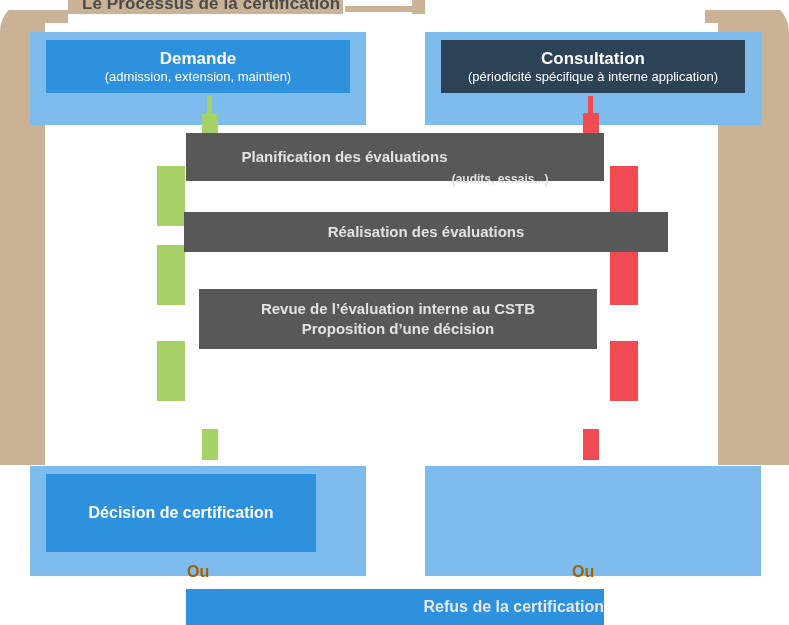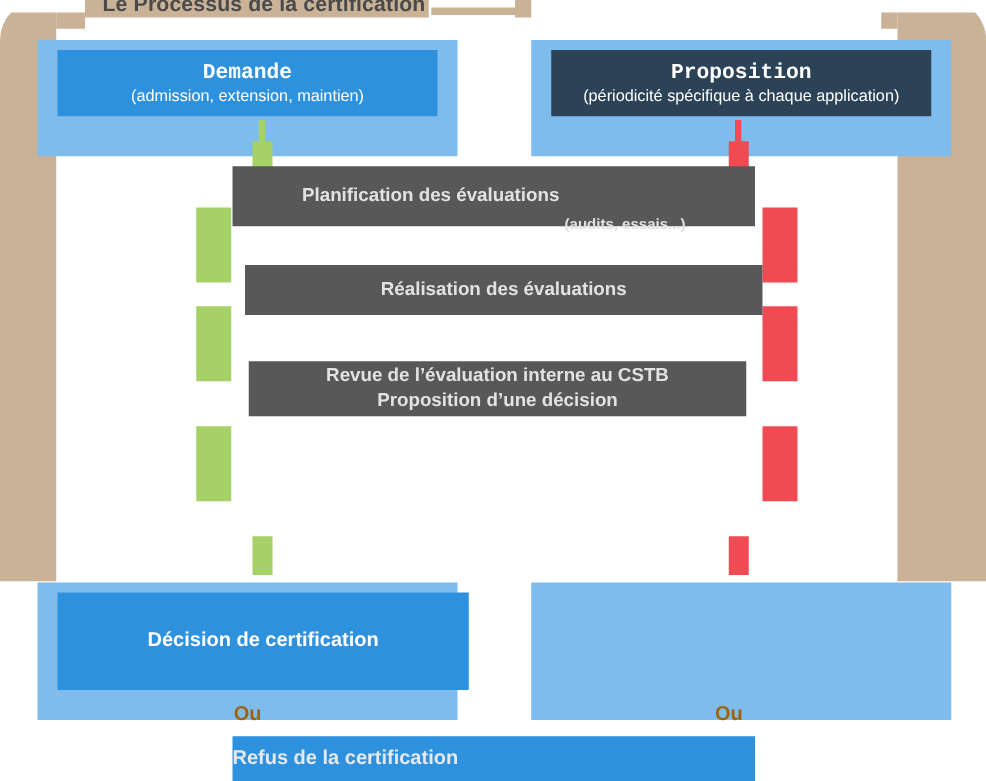--- a/index.html
+++ b/index.html
@@ -109,28 +109,27 @@
     text-align: center;
     color: #ffffff;
     box-sizing: border-box;
     padding: 4px 8px;
   }
   .inner-blue { background: #2e91de; }
   .inner-navy { background: #2b4257; }
 
   .inner-demande  { left: 46px;  top: 40px;  width: 304px; height: 53px; }
   .inner-surv     { left: 441px; top: 40px;  width: 304px; height: 53px; }
-  .inner-decision { left: 46px;  top: 474px; width: 329px; height: 78px; }
+  .inner-decision { left: 46px;  top: 474px; width: 270px; height: 78px; }
   .inner-renouv   { left: 441px; top: 474px; width: 304px; height: 78px; }
 
   .box-title {
     font-size: 17px;
     font-weight: bold;
     line-height: 20px;
-    font-family: Liberation Mono, monospace;
   }
   .box-sub {
     font-size: 13px;
     font-weight: normal;
     line-height: 16px;
   }
   .box-line {
     font-size: 15px;
     font-weight: bold;
     line-height: 19px;
@@ -150,22 +149,22 @@
     align-items: center;
     justify-content: center;
     text-align: center;
     font-size: 15px;
     font-weight: bold;
     line-height: 20px;
     box-sizing: border-box;
     padding: 2px 10px;
   }
   .gray-1 { left: 186px; top: 133px; width: 418px; height: 48px; }
-  .gray-2 { left: 196px; top: 212px; width: 414px; height: 40px; }
-  .gray-3 { left: 199px; top: 289px; width: 398px; height: 44px; }
+  .gray-2 { left: 184px; top: 212px; width: 484px; height: 40px; }
+  .gray-3 { left: 199px; top: 289px; width: 398px; height: 60px; }
   .gray-4 { left: 186px; top: 389px; width: 418px; height: 40px; }
   .paren {
     font-size: 12px;
     font-weight: bold;
     margin-top: 44px;
   }
 
   
   .conn {
     position: absolute;
@@ -201,21 +200,21 @@
   
   .refus-box {
     position: absolute;
     left: 186px;
     top: 589px;
     width: 418px;
     height: 36px;
     background: #2e91de;
     display: flex;
     align-items: center;
-    justify-content: flex-start;
+    justify-content: flex-end;
     color: #e8e8e8;
     font-size: 16px;
     font-weight: bold;
   }
 </style>
 </head>
 <body>
 
 <div id="canvas">
 
@@ -230,22 +229,22 @@
   <div class="title-rule-cap"></div>
 
   <div class="panel panel-demande"></div>
   <div class="inner inner-blue inner-demande">
     <div class="box-title">Demande</div>
     <div class="box-sub">(admission, extension, maintien)</div>
   </div>
 
   <div class="panel panel-surv"></div>
   <div class="inner inner-navy inner-surv">
-    <div class="box-title">Proposition</div>
-    <div class="box-sub">(périodicité spécifique à chaque application)</div>
+    <div class="box-title">Consultation</div>
+    <div class="box-sub">(périodicité spécifique à interne application)</div>
   </div>
 
   <div class="conn green g-stem"></div>
   <div class="conn green g-0"></div>
   <div class="conn green g-1"></div>
   <div class="conn green g-2"></div>
   <div class="conn green g-3"></div>
   <div class="conn green g-4"></div>
 
   <div class="conn red r-stem"></div>

